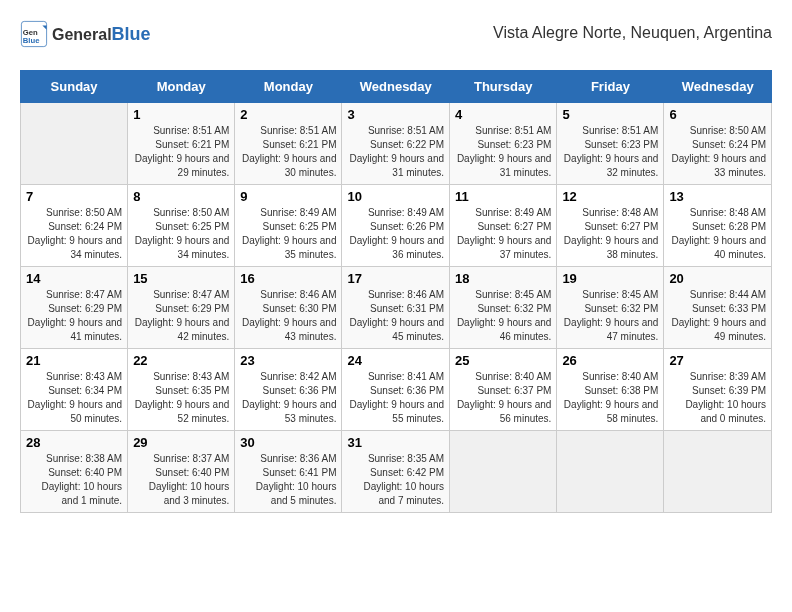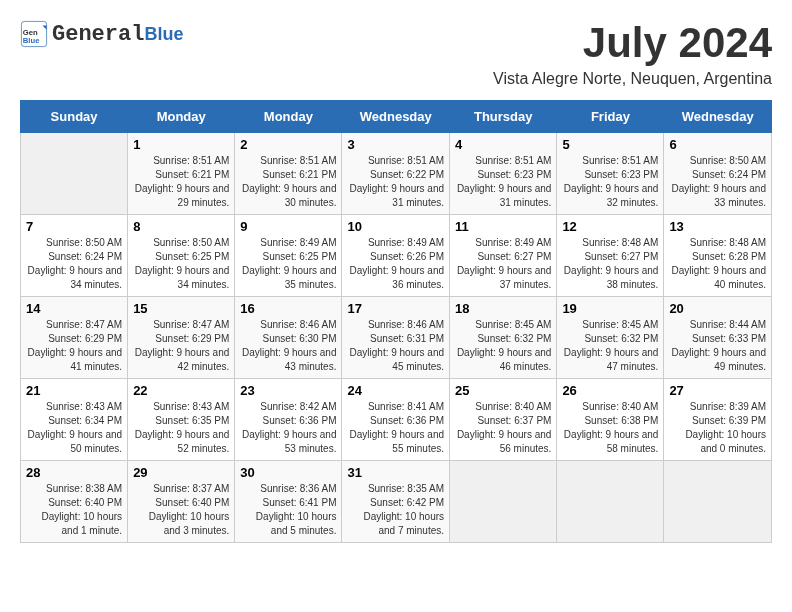--- a/index.html
+++ b/index.html
@@ -7,32 +7,31 @@
       font-family: Arial, sans-serif;
       background: #fff;
       width: 792px;
       min-height: 612px;
       padding: 20px;
     }
     .header-area {
       display: flex;
       justify-content: space-between;
       align-items: flex-start;
-      margin-bottom: 12px;
+      margin-bottom: 22px;
     }
     .logo {
       display: flex;
       align-items: center;
       gap: 4px;
     }
     .logo-text-general {
-      font-size: 22px;
-      font-weight: bold;
-      color: #333;
-      font-family: Liberation Mono, monospace;
+      font-size: 16px;
+      font-weight: bold;
+      color: #333;
     }
     .logo-text-blue {
       font-size: 18px;
       font-weight: bold;
       color: #2a6db5;
     }
     .logo-icon {
       width: 28px;
       height: 28px;
     }
@@ -102,21 +101,20 @@
       <rect x="2" y="2" width="36" height="36" rx="4" fill="#fff" stroke="#2a6db5" stroke-width="1"></rect>
       <text x="4" y="22" font-size="11" font-weight="bold" fill="#333" font-family="Arial">Gen</text>
       <text x="4" y="33" font-size="11" font-weight="bold" fill="#2a6db5" font-family="Arial">Blue</text>
       <polygon points="32,8 38,14 38,8" fill="#2a6db5"></polygon>
     </svg>
     <div>
       <span class="logo-text-general">General</span><span class="logo-text-blue">Blue</span>
     </div>
   </div>
   <div class="title-area">
-    <div class="month-title">July 2024</div>
     <div class="location-title">Vista Alegre Norte, Neuquen, Argentina</div>
   </div>
 </div>
 
 <table>
   <thead>
     <tr>
     <th>Sunday</th>
         <th>Monday</th>
         <th>Monday</th>

